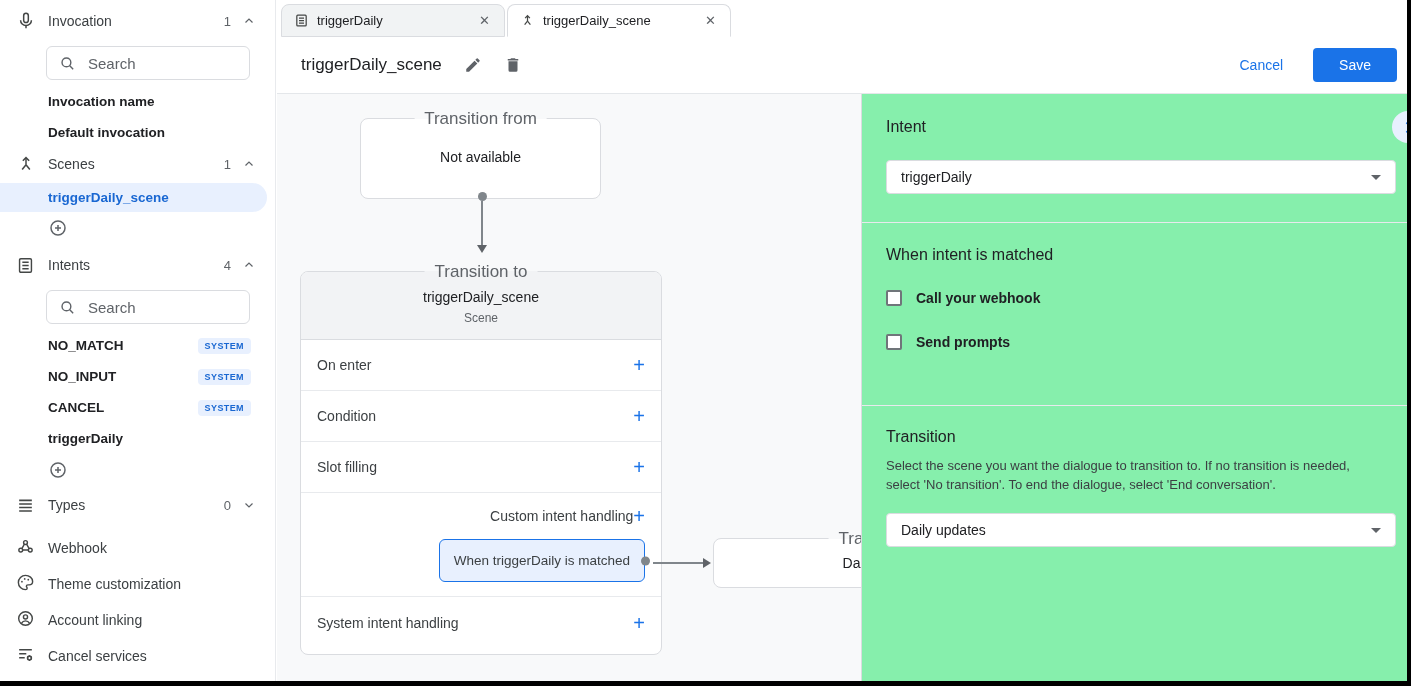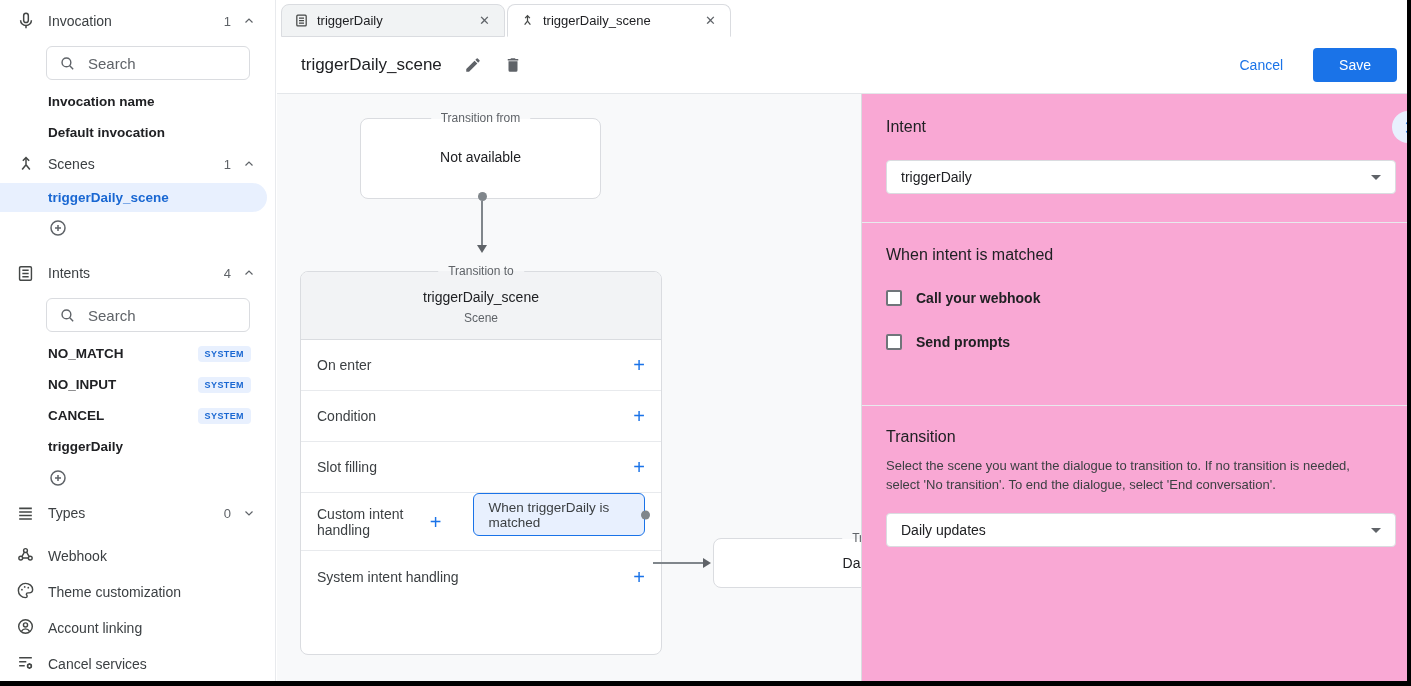--- a/index.html
+++ b/index.html
@@ -21,21 +21,21 @@
   .side-head .chev{margin-left:12px;display:flex;color:#5f6368}
   .search{display:flex;align-items:center;gap:10px;height:34px;border:1px solid #dadce0;border-radius:6px;margin:10px 25px 6px 46px;padding:0 12px;background:#fff}
   .search input{border:none;outline:none;font-size:15px;color:#202124;width:100%;background:transparent;font-family:inherit}
   .search input::placeholder{color:#5f6368}
   .sub-item{display:flex;align-items:center;height:31px;padding:0 24px 0 48px;font-size:13.5px;font-weight:700;color:#202124}
   .sub-item .badge{margin-left:auto;background:#e8f0fe;color:#1967d2;font-size:9px;font-weight:700;padding:3px 7px;border-radius:4px;letter-spacing:.4px}
   .sub-item.selected{background:#e8f0fe;color:#1967d2;border-radius:0 16px 16px 0;margin:4px 8px 0 0;height:29px}
   .plus-row{height:32px;display:flex;align-items:center;padding-left:48px;color:#5f6368}
   .side-nav{display:flex;align-items:flex-end;height:36px;padding:0 16px;font-size:14px;color:#3c4043}
   .side-nav .s-icon{width:24px;height:20px;margin-right:8px;display:flex;align-items:center;color:#444746}
-  .mt8{margin-top:1px}.mt6{margin-top:14px}.mt4{margin-top:4px}
+  .mt8{margin-top:1px}.mt6{margin-top:6px}.mt4{margin-top:4px}
 
   
   .main{position:absolute;left:277px;top:0;right:0;height:681px;background:#fff}
   .tabbar{height:37px;display:flex;align-items:flex-end;gap:2px;padding-left:4px;background:#fff}
   .tab{width:224px;height:33px;display:flex;align-items:center;gap:8px;padding:0 12px;border:1px solid #dadce0;border-radius:8px 8px 0 0;font-size:13px;color:#202124;background:#f1f3f4}
   .tab.active{background:#fff;border-bottom-color:#fff}
   .tab .tab-label{flex:1;white-space:nowrap;overflow:hidden}
   .tab .tab-icon{display:flex;color:#444746}
   .tab .close{color:#5f6368;font-size:13px;padding:2px}
 
@@ -44,51 +44,51 @@
   .icon-btn{margin-left:22px;color:#5f6368;display:flex}
   .spacer{flex:1}
   .cancel{color:#1a73e8;font-size:14px;font-weight:500;margin-right:30px;cursor:pointer}
   .save{background:#1a73e8;color:#fff;border:none;border-radius:4px;font-size:14px;font-weight:500;height:34px;padding:0 26px;font-family:inherit}
 
   .workspace{position:relative;height:587px;display:flex}
 
   
   .canvas{position:relative;width:584px;flex:none;background:#f8f9fa;overflow:hidden}
   .box{position:absolute;background:#fff;border:1px solid #dadce0;border-radius:8px}
-  .box-legend{position:absolute;top:-7px;left:50%;transform:translateX(-50%);font-size:12px;line-height:13px;color:#5f6368;padding:0 10px;white-space:nowrap;background:linear-gradient(180deg,#f8f9fa 50%,#ffffff 50%)}
+  .box-legend{position:absolute;top:-7px;left:50%;transform:translateX(-50%);font-size:17px;line-height:13px;color:#5f6368;padding:0 10px;white-space:nowrap;background:linear-gradient(180deg,#f8f9fa 50%,#ffffff 50%)}
   .box-legend.on-gray{background:linear-gradient(180deg,#f8f9fa 50%,#f2f3f5 50%)}
   .from-box{left:83px;top:24px;width:241px;height:81px}
   .from-content{padding-top:30px;text-align:center;font-size:14px;color:#202124}
 
   .vconn{position:absolute;left:200px;top:98px;width:10px}
   .vconn .dot{width:9px;height:9px;border-radius:50%;background:#80868b;margin:0 auto}
   .vconn .line{width:2px;height:44px;background:#80868b;margin:0 auto}
   .vconn .arrow{width:0;height:0;border-left:5px solid transparent;border-right:5px solid transparent;border-top:8px solid #5f6368;margin:0 auto}
 
   .scene-box{left:23px;top:177px;width:362px;height:384px}
   .scene-head{background:#f2f3f5;border-bottom:1px solid #dadce0;border-radius:7px 7px 0 0;text-align:center;padding:17px 0 14px}
   .scene-title{font-size:14px;color:#202124}
   .scene-sub{font-size:12px;color:#5f6368;margin-top:6px}
   .scene-row{height:51px;display:flex;align-items:center;padding:0 16px;border-bottom:1px solid #e8eaed;font-size:14px;color:#3c4043}
   .scene-row:last-child{border-bottom:none}
-  .scene-row.custom{height:auto;flex-direction:row;align-items:center;padding:0}
+  .scene-row.custom{height:auto;flex-direction:column;align-items:flex-end;padding:0}
   .custom-top{height:46px;display:flex;align-items:center;padding:0 16px}
   .matched{position:relative;margin:0 16px 14px;height:43px;border:1.5px solid #1a73e8;background:#e8f0fe;border-radius:6px;display:flex;align-items:center;padding:0 14px;font-size:13.5px;color:#3c4043}
   .matched .mdot{position:absolute;right:-6px;top:50%;transform:translateY(-50%);width:9px;height:9px;border-radius:50%;background:#80868b}
   .plus-btn{margin-left:auto;color:#1a73e8;font-size:20px;line-height:1;font-weight:400;cursor:pointer}
 
   .hconn{position:absolute;left:376px;top:464px;display:flex;align-items:center}
   .hconn .hline{width:50px;height:2px;background:#80868b}
   .hconn .harrow{width:0;height:0;border-top:5px solid transparent;border-bottom:5px solid transparent;border-left:8px solid #5f6368}
 
   .target-box{left:436px;top:444px;width:344px;height:50px}
   .target-content{display:flex;align-items:center;justify-content:center;height:100%;font-size:14px;color:#202124}
 
   
-  .panel{flex:1;position:relative;background:#f9a8d4;border-left:1px solid #dadce0}
+  .panel{flex:1;position:relative;background:#86efac;border-left:1px solid #dadce0}
   .panel-h{position:absolute;left:24px;font-size:16px;color:#202124}
   .collapse-btn{position:absolute;top:17px;right:-13px;width:32px;height:32px;border-radius:50%;background:#e8f0fe;display:flex;align-items:center;justify-content:center;z-index:5;cursor:pointer}
   .select{position:absolute;left:24px;right:15px;height:34px;border:1px solid #dadce0;border-radius:4px;background:#fff;display:flex;align-items:center;padding:0 14px;font-size:14px;color:#202124;cursor:pointer}
   .caret{margin-left:auto;width:0;height:0;border-left:5px solid transparent;border-right:5px solid transparent;border-top:5px solid #5f6368}
   .pdivider{position:absolute;left:0;right:0;height:1px;background:#e8eaed}
   .cbrow{position:absolute;left:24px;display:flex;align-items:flex-start;gap:14px;cursor:pointer}
   .cb{width:16px;height:16px;border:2px solid #70757a;border-radius:2px;background:#fff;flex:none}
   .cb-label{font-size:14px;font-weight:700;color:#202124}
   .pdesc{position:absolute;left:24px;right:44px;font-size:13px;line-height:19px;color:#3c4043}
 </style>

